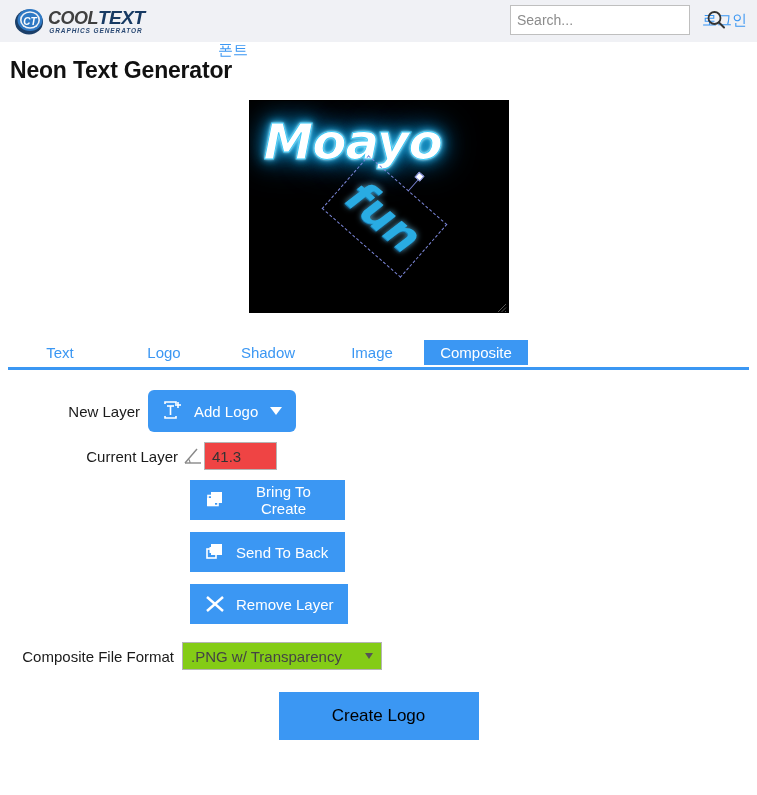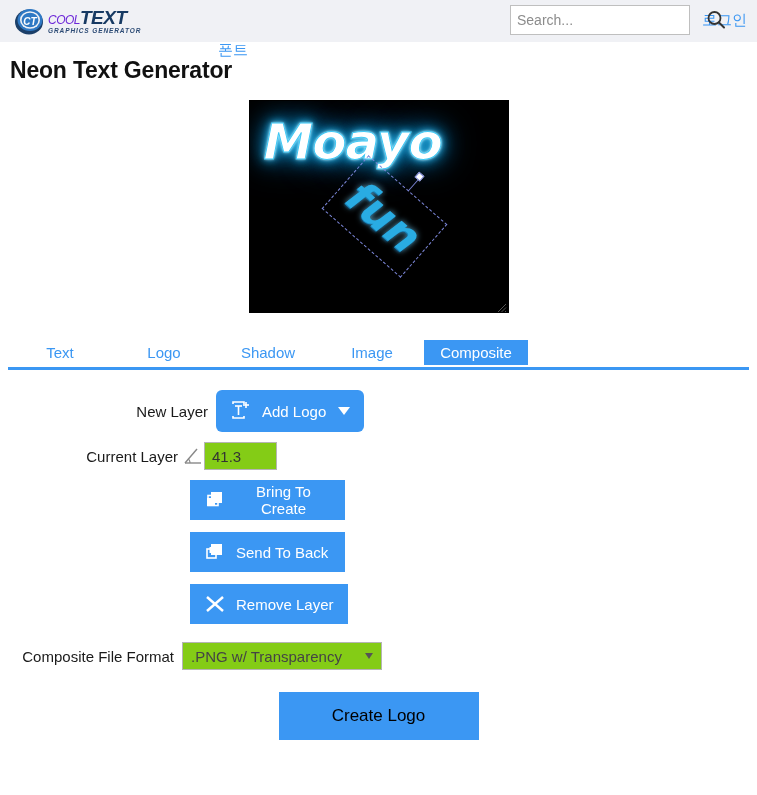--- a/index.html
+++ b/index.html
@@ -32,25 +32,25 @@
     width: 32px; height: 30px;
     position: relative;
     flex: 0 0 auto;
   }
   .brand-wordmark {
     position: relative;
     margin-left: 2px;
     line-height: 1;
   }
   .brand-cool {
-    font-size: 12px;
-    font-weight: normal;
+    font-size: 18px;
+    font-weight: bold;
     font-style: italic;
     letter-spacing: -0.5px;
-    color: #6d28d9;
+    color: #404040;
     display: inline;
   }
   .brand-text-dark {
     font-size: 19px;
     font-weight: bold;
     font-style: italic;
     letter-spacing: -0.5px;
     color: #173a63;
     display: inline;
   }
@@ -263,21 +263,21 @@
     margin-top: 22px;
     width: 757px;
   }
   .form-row {
     display: flex;
     align-items: center;
     margin-bottom: 10px;
   }
   .row-newlayer { padding-left: 0; }
   .field-label {
-    width: 216px;
+    width: 148px;
     text-align: right;
     padding-right: 8px;
     font-size: 15px;
     color: #1a1a1a;
   }
   .label-angle-wrap {
     width: 182px;
     display: flex;
     align-items: flex-start;
     justify-content: flex-end;
@@ -314,21 +314,21 @@
 
   .angle-input {
     width: 73px;
     height: 28px;
     border: 1px solid #b5b5b5;
     font-size: 15px;
     color: #333;
     padding: 0 7px;
     outline: none;
     font-family: "Liberation Sans", sans-serif;
-    background: #84cc16;
+    background: #ef4444;
   }
 
   .format-row { margin-top: 18px; }
   .format-label {
     width: 182px;
     text-align: right;
     padding-right: 8px;
     font-size: 15px;
     color: #1a1a1a;
   }

